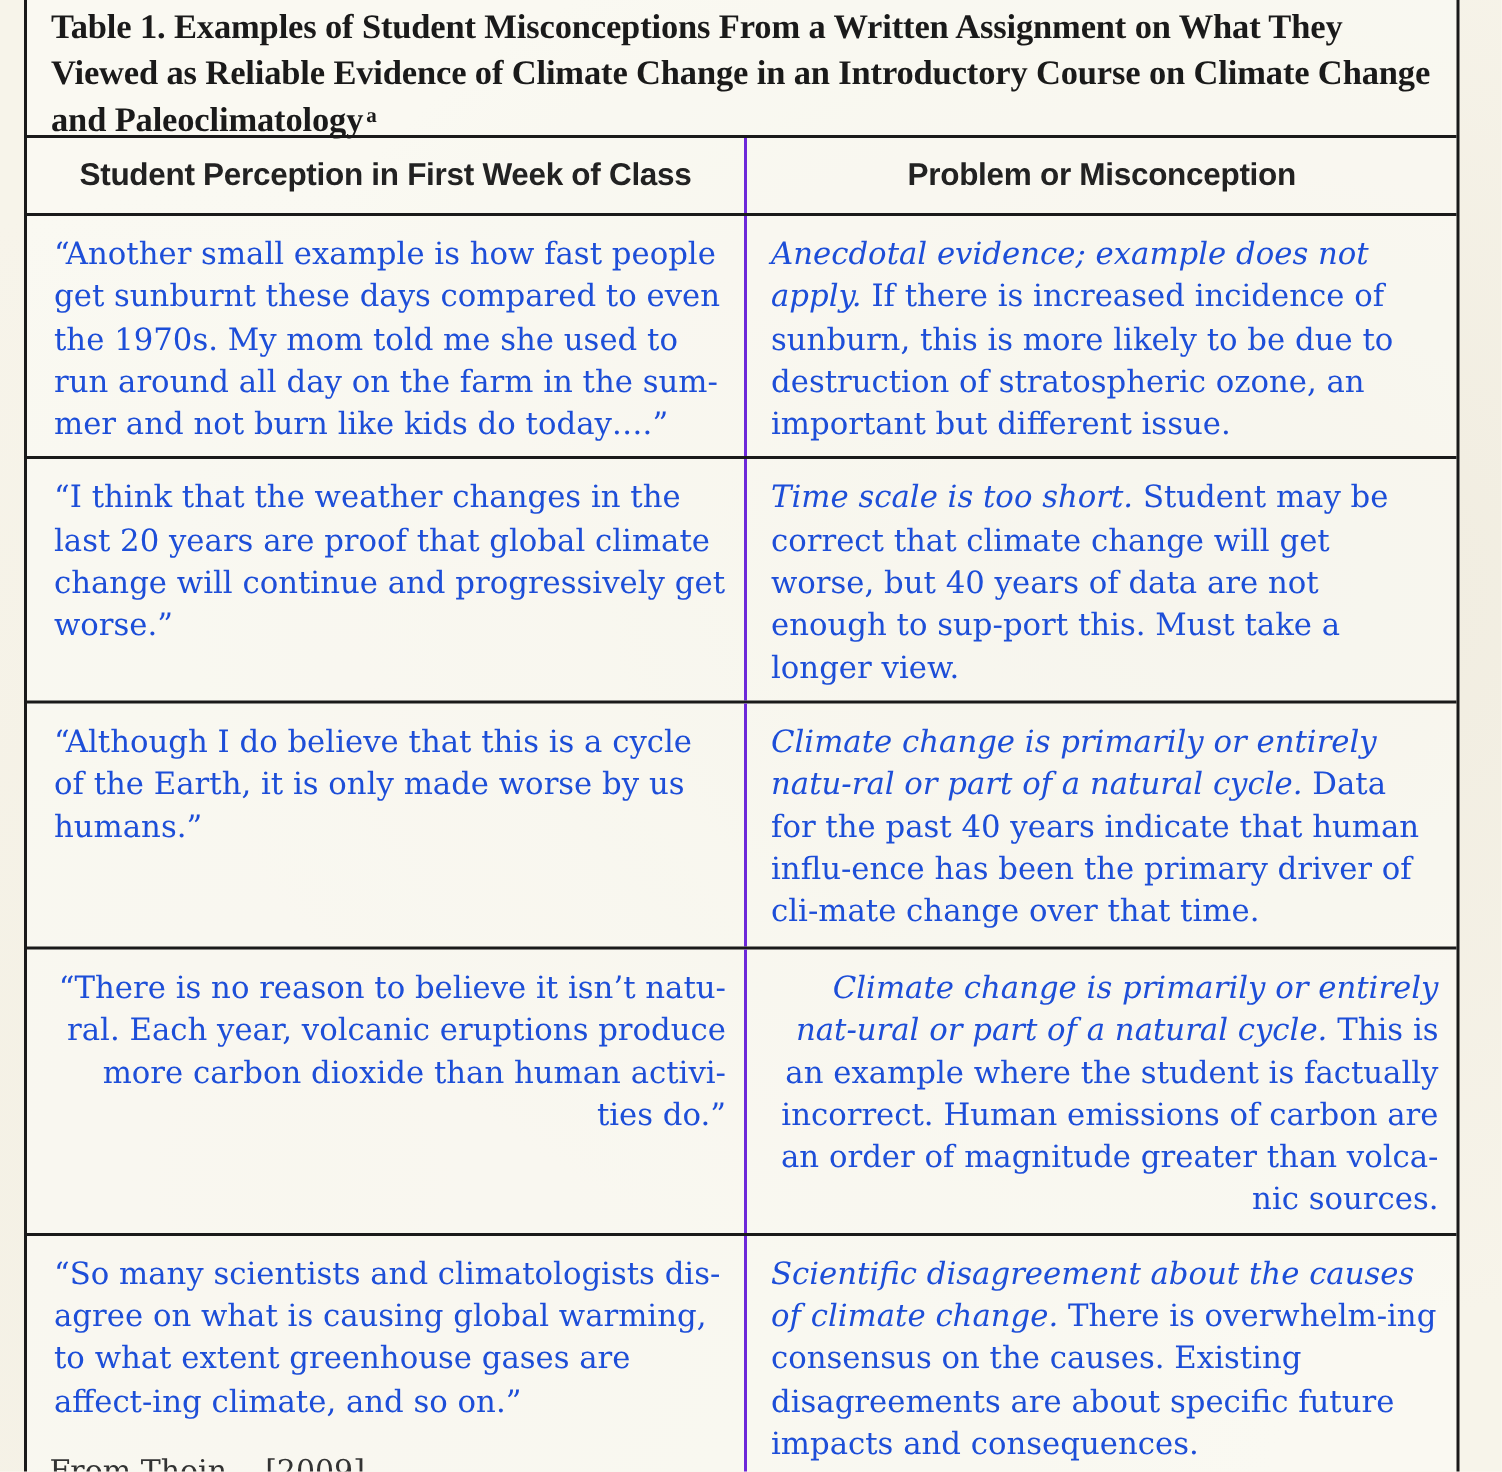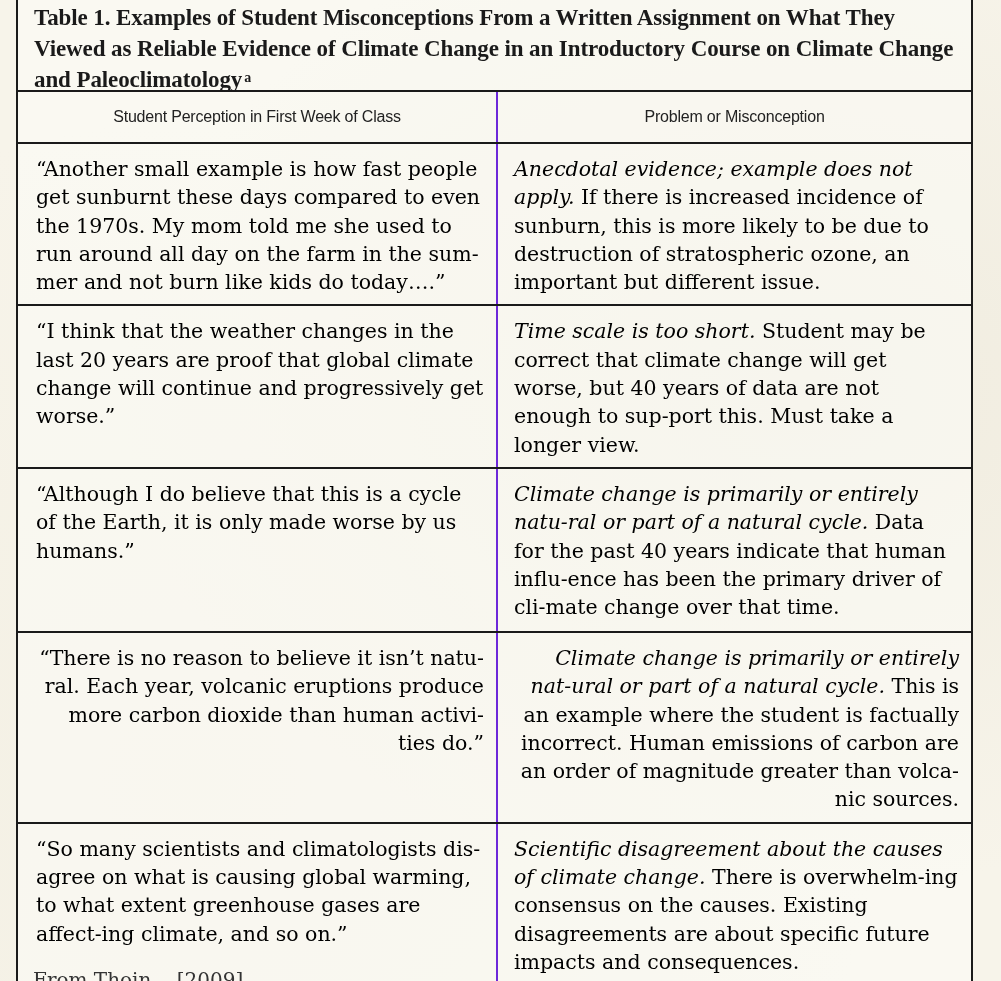--- a/index.html
+++ b/index.html
@@ -53,40 +53,40 @@
     }
     table.misconceptions {
       border-collapse: collapse;
       width: 100%;
       table-layout: fixed;
     }
     table.misconceptions col.c1 { width: 479px; }
     table.misconceptions col.c2 { width: 474px; }
     table.misconceptions th {
       font-family: "Liberation Sans", "DejaVu Sans", sans-serif;
-      font-weight: normal;
-      font-size: 16px;
+      font-weight: bold;
+      font-size: 21px;
       height: 50px;
       text-align: center;
       border-bottom: 2px solid #1a1a1a;
       padding: 0 6px;
       color: #222;
       letter-spacing: -0.2px;
     }
     table.misconceptions th + th,
     table.misconceptions td + td {
       border-left: 2px solid #6d28d9;
     }
     table.misconceptions td {
       vertical-align: top;
       font-size: 20.5px;
       line-height: 28.3px;
       padding: 11px 12px 8px 18px;
       border-bottom: 2px solid #1a1a1a;
-      color: #000000;
+      color: #1d4ed8;
     }
     table.misconceptions td.problem {
       padding-left: 16px;
     }
     table.misconceptions tr:last-child td {
       border-bottom: none;
     }
     .em {
       font-style: italic;
     }

